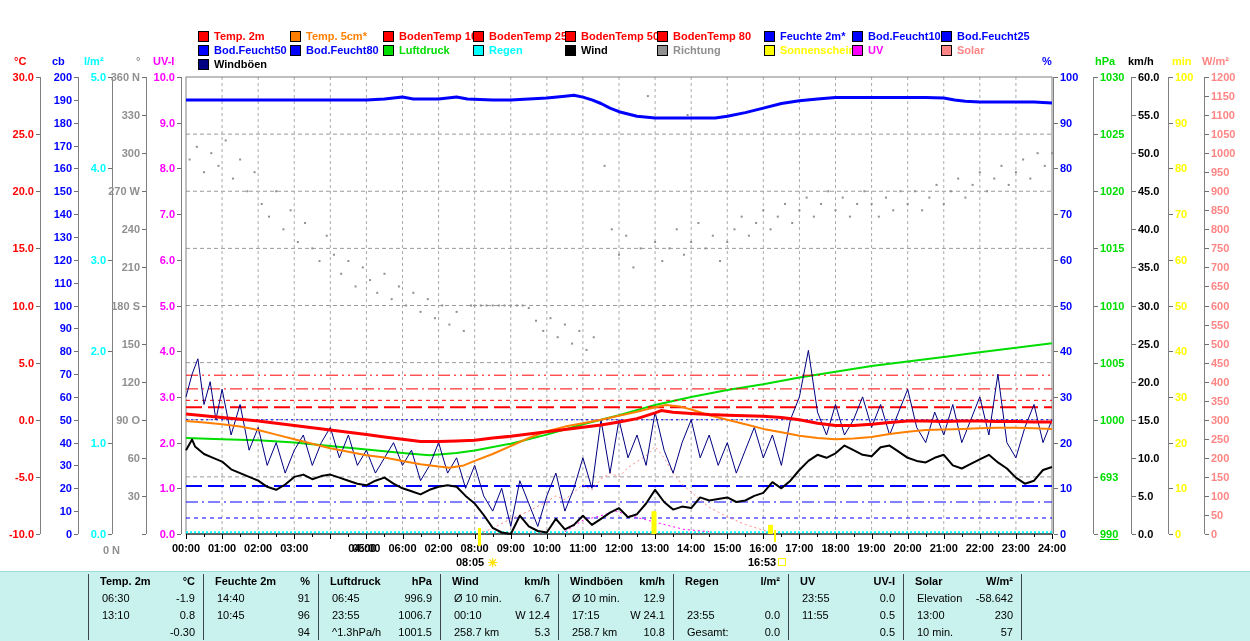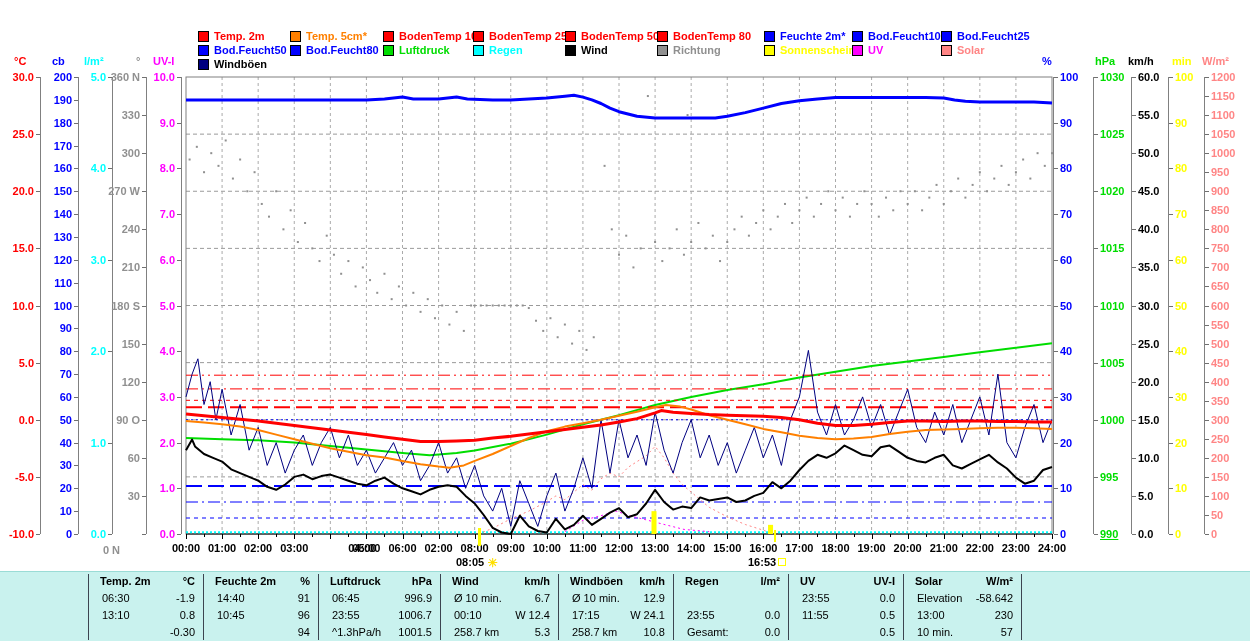--- a/index.html
+++ b/index.html
@@ -286,21 +286,21 @@
         <div class="lbl" style="top: 185.25px; color: rgb(0, 221, 0); left: 1100px;">1020</div>
         <div class="tick" style="left: 1094px; top: 248.375px; width: 4px;"></div>
         <div class="lbl" style="top: 242.375px; color: rgb(0, 221, 0); left: 1100px;">1015</div>
         <div class="tick" style="left: 1094px; top: 305.5px; width: 4px;"></div>
         <div class="lbl" style="top: 299.5px; color: rgb(0, 221, 0); left: 1100px;">1010</div>
         <div class="tick" style="left: 1094px; top: 362.625px; width: 4px;"></div>
         <div class="lbl" style="top: 356.625px; color: rgb(0, 221, 0); left: 1100px;">1005</div>
         <div class="tick" style="left: 1094px; top: 419.75px; width: 4px;"></div>
         <div class="lbl" style="top: 413.75px; color: rgb(0, 221, 0); left: 1100px;">1000</div>
         <div class="tick" style="left: 1094px; top: 476.875px; width: 4px;"></div>
-        <div class="lbl" style="top: 470.875px; color: rgb(0, 221, 0); left: 1100px;">995</div>
+        <div class="lbl" style="top: 470.875px; color: rgb(0, 221, 0); left: 1100px;">693</div>
         <div class="tick" style="left: 1094px; top: 534px; width: 4px;"></div>
         <div class="lbl" style="top: 528px; color: rgb(0, 221, 0); left: 1100px; text-decoration: underline;">990</div>
       </div>
       <div style="position: absolute;">
         <div class="lbl" style="left: 1128px; top: 55px; color: rgb(0, 0, 0);">km/h</div>
         <div class="axis-line" style="left: 1131px; top: 77px; height: 457px;"></div>
         <div class="tick" style="left: 1132px; top: 77px; width: 4px;"></div>
         <div class="lbl" style="top: 71px; color: rgb(0, 0, 0); left: 1138px;">60.0</div>
         <div class="tick" style="left: 1132px; top: 115.083px; width: 4px;"></div>
         <div class="lbl" style="top: 109.083px; color: rgb(0, 0, 0); left: 1138px;">55.0</div>

